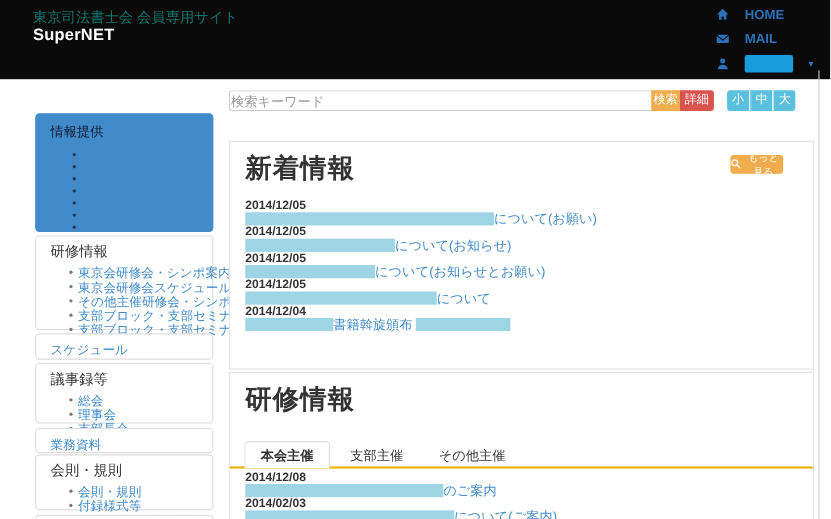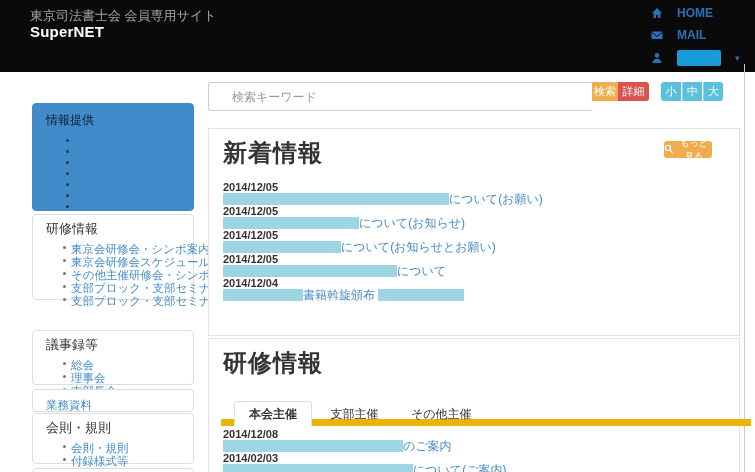--- a/index.html
+++ b/index.html
@@ -1,31 +1,31 @@
 <!DOCTYPE html>
 <html><head>
 <meta charset="utf-8">
 <style>
   * { margin:0; padding:0; box-sizing:border-box; }
   body { background:#fff; font-family:"Liberation Sans","DejaVu Sans",sans-serif; }
   .page { position:relative; width:755px; height:472px; background:#fff; overflow:hidden; }
 
   
   .header { position:absolute; left:0; top:0; width:755px; height:72px; background:#0a0a0a; }
-  .site-subtitle { position:absolute; left:30px; top:7px; color:#a3a3a3; font-size:13px; }
+  .site-subtitle { position:absolute; left:30px; top:7px; color:#0f766e; font-size:13px; }
   .site-name { position:absolute; left:30px; top:23px; color:#fff; font-size:15px; font-weight:bold; letter-spacing:.2px; }
   .hnav-row { position:absolute; left:651px; display:flex; align-items:center; gap:14px; color:#2a72b5; font-size:12px; font-weight:bold; text-decoration:none; cursor:pointer; }
   .hnav-row svg { display:block; }
   .user-redact { width:44px; height:16px; background:#189cdb; border-radius:2px; }
   .caret { font-size:9px; color:#2a72b5; line-height:10px; }
 
   .edge-line { position:absolute; left:744px; top:64px; width:1px; height:408px; background:#ccc; }
 
   
-  .search-input { position:absolute; left:208px; top:82px; width:384px; height:29px; border:1px solid #ccc; border-right:none; border-radius:3px 0 0 3px; padding:0 23px; font-size:12px; color:#555; font-family:inherit; }
+  .search-input { position:absolute; left:208px; top:82px; width:384px; height:19px; border:1px solid #ccc; border-right:none; border-radius:3px 0 0 3px; padding:0 1px; font-size:12px; color:#555; font-family:inherit; }
   .search-input::placeholder { color:#999; }
   .btn { position:absolute; top:82px; height:19px; border:none; color:#fff; font-size:11px; line-height:19px; text-align:center; padding:0; cursor:pointer; font-family:inherit; }
   .btn-search { left:592px; width:26px; background:#f0ad4e; }
   .btn-adv { left:618px; width:31px; background:#d9534f; border-radius:0 3px 3px 0; }
   .btn-sz-s { left:661px; width:20px; background:#5bc0de; border-radius:3px 0 0 3px; }
   .btn-sz-m { left:682px; width:20px; background:#5bc0de; border-left:1px solid #8cd2e8; }
   .btn-sz-l { left:703px; width:20px; background:#5bc0de; border-left:1px solid #8cd2e8; border-radius:0 3px 3px 0; }
 
   
   .sbox { position:absolute; left:32px; width:162px; background:#fff; border:1px solid #ddd; border-radius:4px; }
@@ -57,21 +57,21 @@
   .news-list { position:absolute; left:14px; right:6px; }
   .nl-1 { top:52px; }
   .nl-2 { top:89px; }
   .news-item { height:24px; }
   .news-date { height:12px; line-height:12px; font-size:11px; font-weight:bold; color:#333; }
   .news-line { height:12px; line-height:12px; font-size:12px; white-space:nowrap; }
   .news-line a { color:#428bca; text-decoration:none; cursor:pointer; }
   .redact { display:inline-block; height:12px; background:#9dd5e5; vertical-align:top; }
 
   
-  .tabs { position:absolute; left:12px; top:62px; width:530px; height:25px; border-bottom:7px solid #eab308; padding-left:13px; }
+  .tabs { position:absolute; left:0; top:62px; width:530px; height:25px; border-bottom:2px solid #eab308; padding-left:13px; }
   .tab { display:inline-block; height:25px; line-height:24px; padding:0 14px; font-size:12px; color:#333; cursor:pointer; }
   .tab-active { font-weight:bold; background:#fff; border:1px solid #ddd; border-bottom:1px solid #fff; border-radius:4px 4px 0 0; }
 </style>
 </head>
 <body>
 
 <div class="page">
 
   <div class="header">
     <div class="site-subtitle">東京司法書士会 会員専用サイト</div>
@@ -134,20 +134,23 @@
     <div class="sbox-title">研修情報</div>
     <ul class="slinks">
       <li><a>東京会研修会・シンポ案内</a></li>
       <li><a>東京会研修会スケジュール</a></li>
       <li><a>その他主催研修会・シンポ案内</a></li>
       <li><a>支部ブロック・支部セミナー案内</a></li>
       <li><a>支部ブロック・支部セミナー報告</a></li>
     </ul>
   </div>
 
+  <div class="sbox sbox-b">
+    <div class="sbox-single"><a class="slink">スケジュール</a></div>
+  </div>
 
   <div class="sbox sbox-c">
     <div class="sbox-title">議事録等</div>
     <ul class="slinks">
       <li><a>総会</a></li>
       <li><a>理事会</a></li>
       <li><a>支部長会</a></li>
     </ul>
   </div>
 

